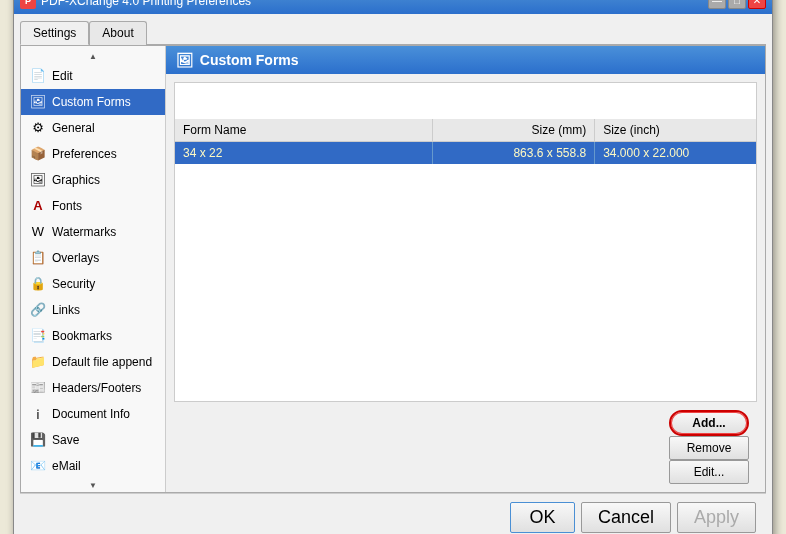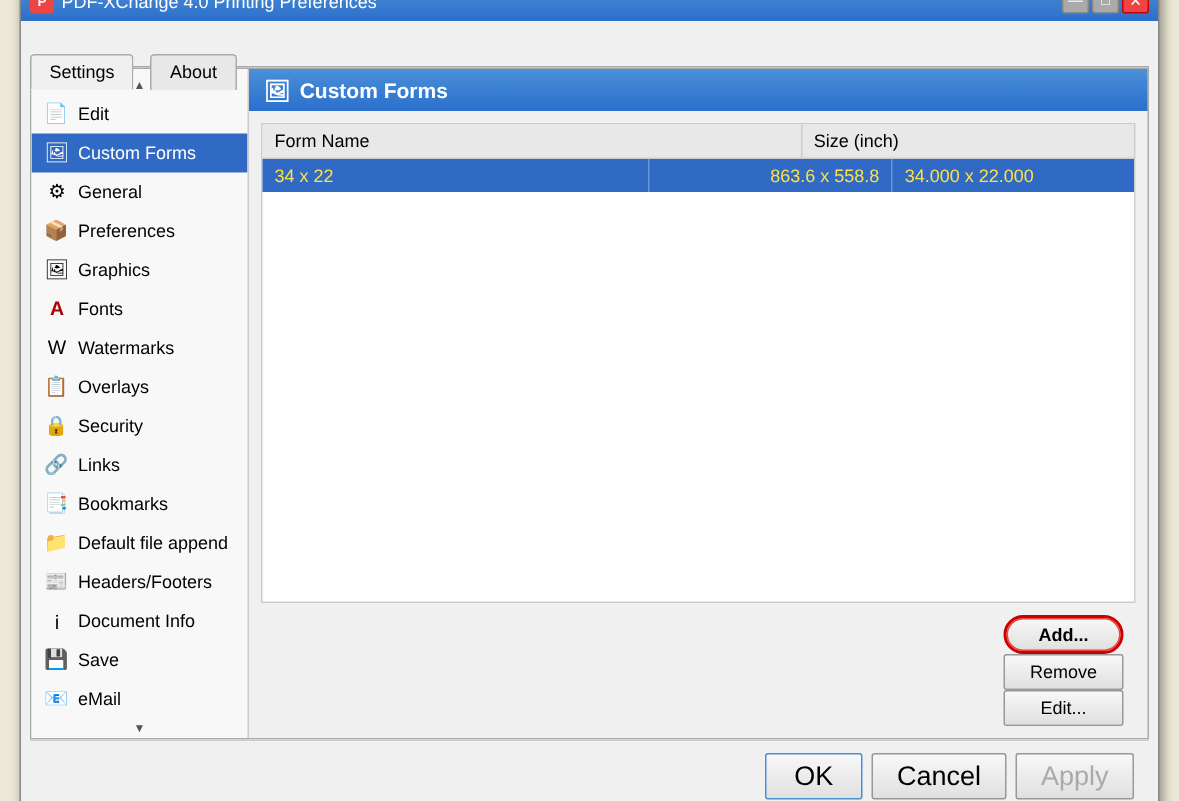--- a/index.html
+++ b/index.html
@@ -80,23 +80,23 @@
       margin-bottom: 0;
     }
     .tab {
       padding: 4px 12px;
       border: 1px solid #aaa;
       border-bottom: none;
       background: #e8e8e8;
       cursor: pointer;
       font-size: 12px;
       border-radius: 3px 3px 0 0;
-      margin-right: 11px;
+      margin-right: 0;
       position: relative;
-      top: 16px;
+      top: 1px;
     }
     .tab.active {
       background: #f0f0f0;
       border-bottom: 1px solid #f0f0f0;
       z-index: 1;
       font-weight: normal;
     }
     .content-area {
       display: flex;
       border: 1px solid #aaa;
@@ -169,20 +169,21 @@
     }
     .forms-table {
       border: 1px solid #ccc;
       background: white;
       flex: 1;
     }
     .table-header {
       display: flex;
       background: #e8e8e8;
       border-bottom: 1px solid #ccc;
+      margin-top: 36px;
     }
     .col-name {
       flex: 2;
       padding: 4px 8px;
       font-size: 12px;
       border-right: 1px solid #ccc;
     }
     .col-size-mm {
       flex: 1.2;
       padding: 4px 8px;
@@ -191,21 +192,21 @@
       border-right: 1px solid #ccc;
     }
     .col-size-inch {
       flex: 1.2;
       padding: 4px 8px;
       font-size: 12px;
     }
     .table-row {
       display: flex;
       background: #316ac5;
-      color: #fde047;
+      color: #fef9c3;
     }
     .table-row .col-name {
       border-right: 1px solid #6699cc;
     }
     .table-row .col-size-mm {
       border-right: 1px solid #6699cc;
     }
     .buttons-panel {
       display: flex;
       flex-direction: column;
@@ -361,20 +362,21 @@
         <div class="panel-header">
           <span class="panel-header-icon">🖼</span>
           <span>Custom Forms</span>
         </div>
 
         <div class="panel-content">
 
           <div class="forms-table">
             <div class="table-header">
               <div class="col-name">Form Name</div>
+              <div class="col-size-mm">Size (mm)</div>
               <div class="col-size-inch">Size (inch)</div>
             </div>
             <div class="table-row">
               <div class="col-name">34 x 22</div>
               <div class="col-size-mm">863.6 x 558.8</div>
               <div class="col-size-inch">34.000 x 22.000</div>
             </div>
           </div>
 
           <div class="buttons-panel">

